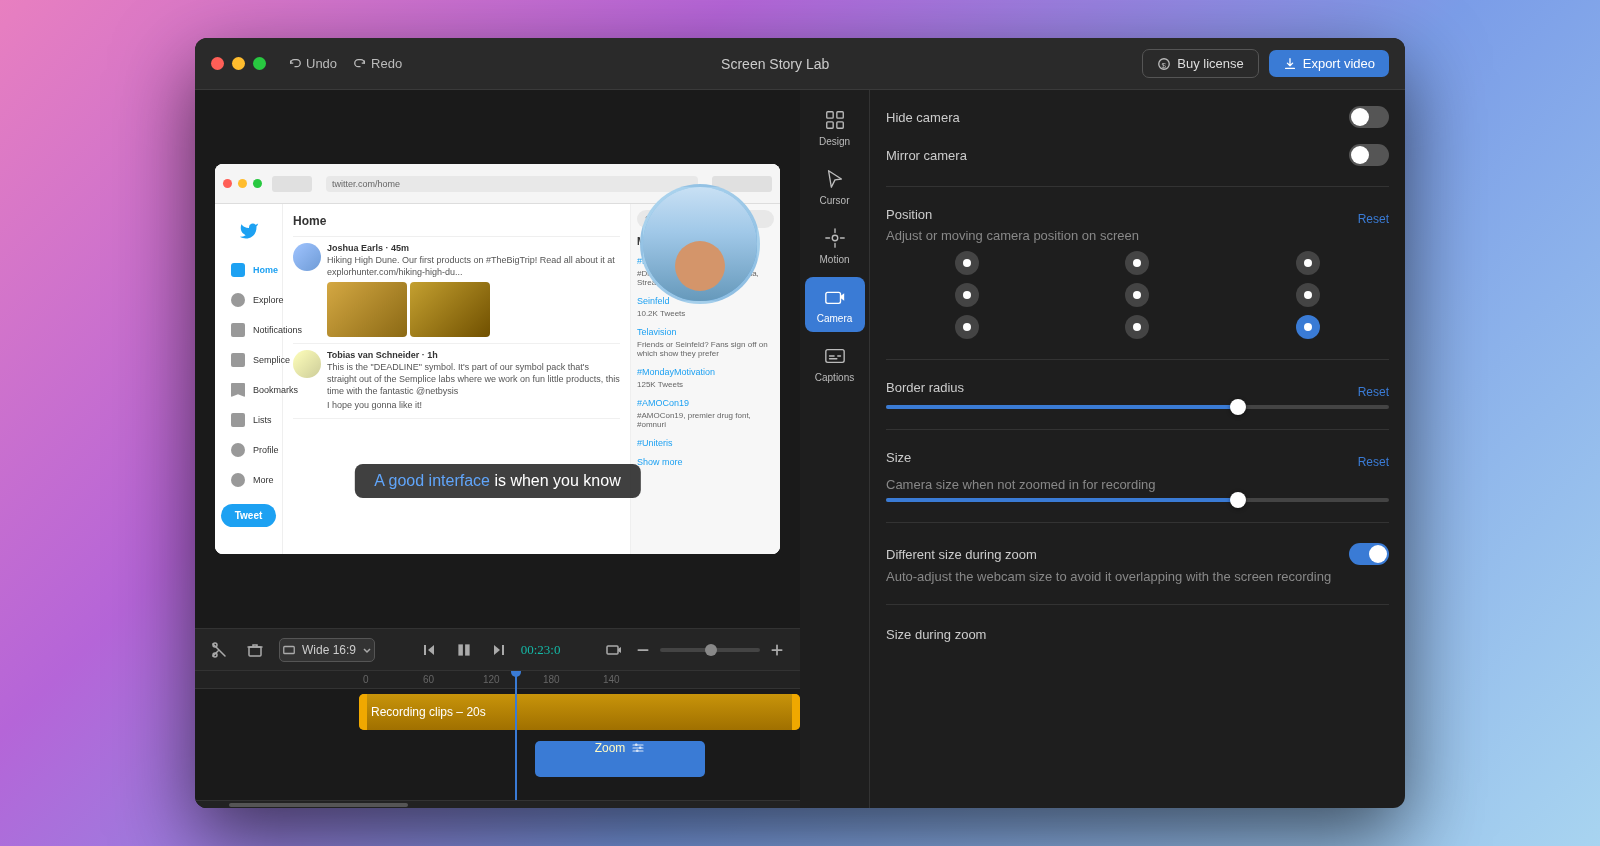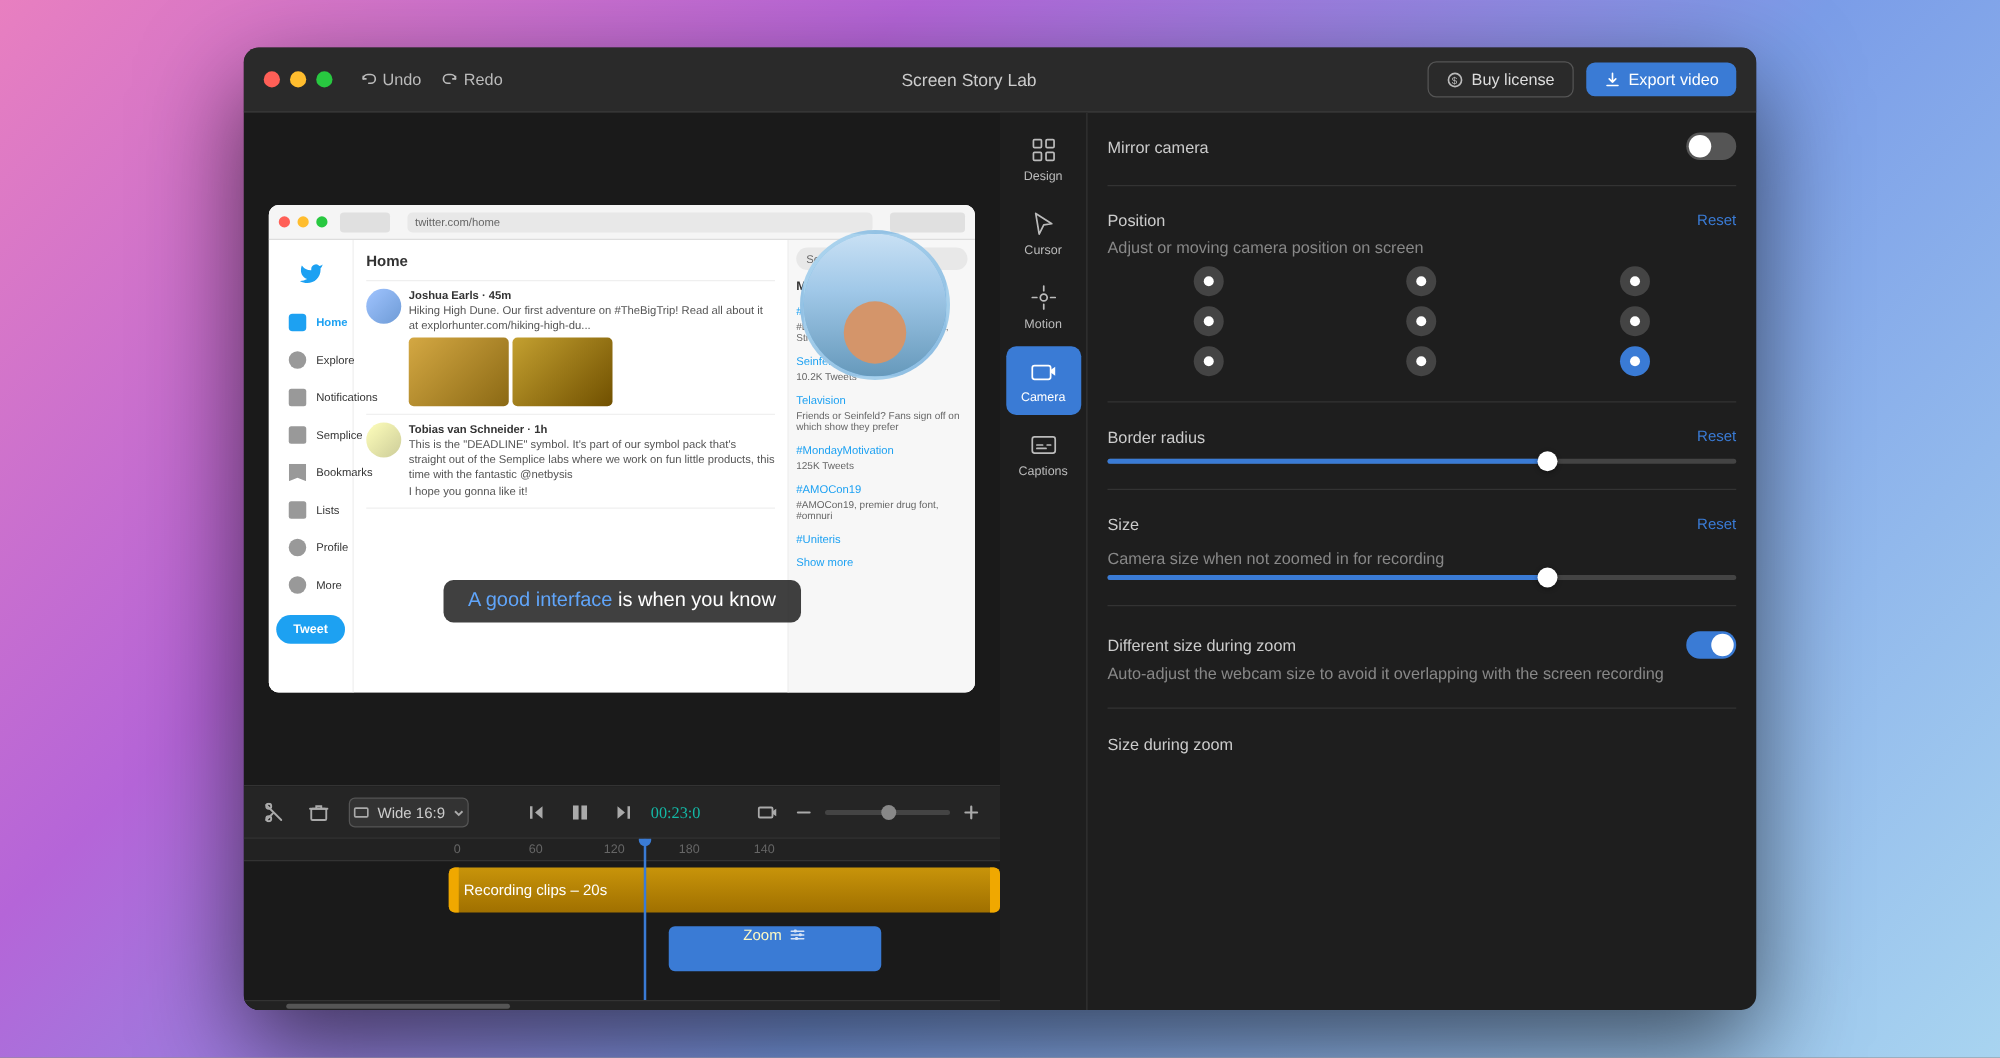--- a/index.html
+++ b/index.html
@@ -134,21 +134,21 @@
       position: relative;
     }
     .preview-browser {
       width: 100%;
       height: 100%;
       background: #fff;
       position: relative;
     }
     
     .browser-chrome {
-      height: 28px;
+      height: 40px;
       background: #f5f5f5;
       border-bottom: 1px solid #ddd;
       display: flex;
       align-items: center;
       padding: 0 8px;
       gap: 6px;
     }
     .browser-dot { width: 9px; height: 9px; border-radius: 50%; }
     .browser-dot.red { background: #ff5f57; }
     .browser-dot.yellow { background: #ffbd2e; }
@@ -652,21 +652,21 @@
       height: 16px;
       background: #fff;
       border-radius: 50%;
       position: absolute;
       top: -6px;
       box-shadow: 0 1px 4px rgba(0,0,0,0.4);
       cursor: pointer;
     }
     .prop-header-row {
       display: flex;
-      align-items: flex-start;
+      align-items: flex-end;
       justify-content: space-between;
     }
   </style>
 </head>
 <body>
 
 <div class="app-window">
 
   <div class="titlebar">
     <div class="window-controls">
@@ -773,21 +773,21 @@
               </div>
 
               <div class="tw-feed">
                 <div class="tw-feed-header">
                   <span>Home</span>
                 </div>
                 <div class="tw-post">
                   <div class="tw-avatar"></div>
                   <div class="tw-post-content">
                     <div class="tw-post-author">Joshua Earls · 45m</div>
-                    <div class="tw-post-text">Hiking High Dune. Our first adventure on #TheBigTrip! Read all about it at explorhunter.com/hiking-high-du...</div>
+                    <div class="tw-post-text">Hiking High Dune. Our first products on #TheBigTrip! Read all about it at explorhunter.com/hiking-high-du...</div>
                     <div class="tw-image-row">
                       <div class="tw-img-placeholder"></div>
                       <div class="tw-img-placeholder" style="background:linear-gradient(135deg,#c4a030,#705000);"></div>
                     </div>
                   </div>
                 </div>
                 <div class="tw-post">
                   <div class="tw-avatar" style="background:linear-gradient(135deg,#ffb,#cc9);"></div>
                   <div class="tw-post-content">
                     <div class="tw-post-author">Tobias van Schneider · 1h</div>
@@ -998,20 +998,26 @@
               <rect x="2" y="5" width="20" height="14" rx="2" stroke="#bbb" stroke-width="1.5"></rect>
               <path d="M6 12h5M6 15h8M15 12h3" stroke="#bbb" stroke-width="1.5" stroke-linecap="round"></path>
             </svg>
           </div>
           <span class="sidebar-nav-label">Captions</span>
         </div>
       </div>
 
       <div class="properties-panel">
 
+        <div class="prop-row">
+          <span class="prop-label">Hide camera</span>
+          <div class="toggle off">
+            <div class="toggle-thumb"></div>
+          </div>
+        </div>
 
         <div class="prop-row">
           <span class="prop-label">Mirror camera</span>
           <div class="toggle off">
             <div class="toggle-thumb"></div>
           </div>
         </div>
         <div class="section-divider"></div>
 
         <div>

